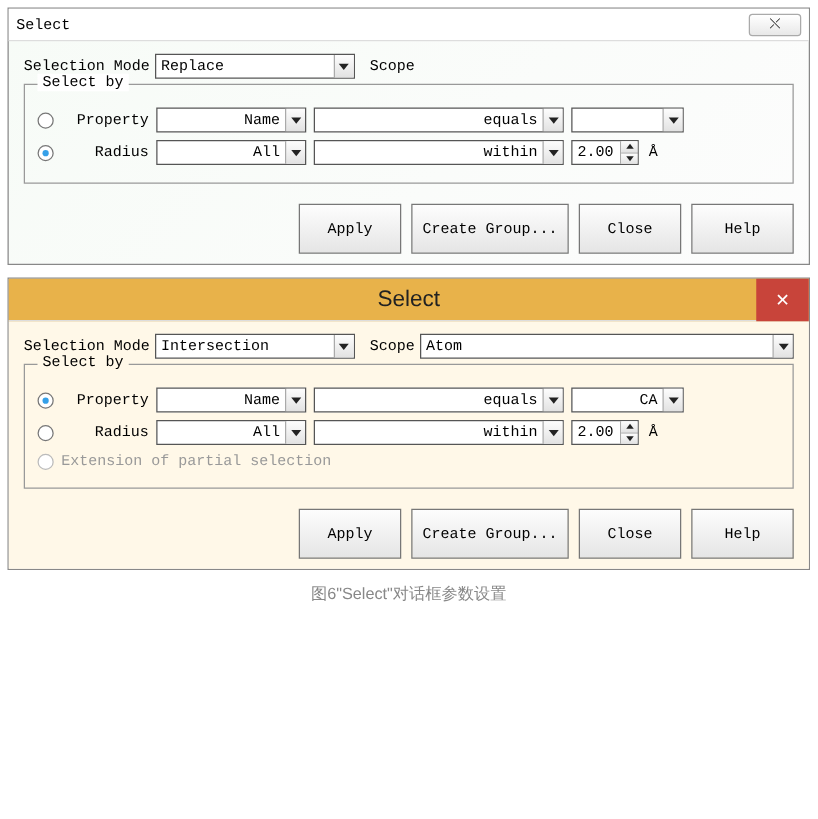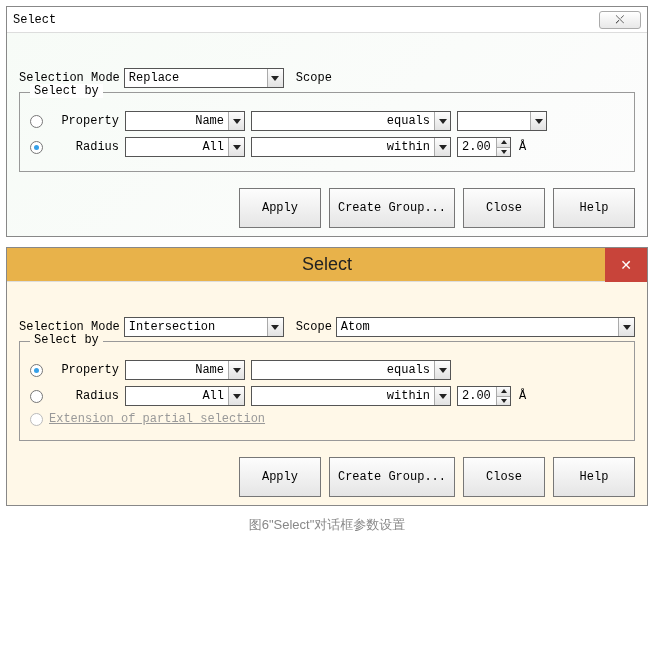--- a/index.html
+++ b/index.html
@@ -72,21 +72,20 @@
   }
   .content {
     padding: 10px 12px 8px 12px;
   }
   .dialog2 .content { background: #fff8e8; }
   .row {
     display: flex;
     align-items: center;
     gap: 4px;
     margin-bottom: 4px;
-    margin-top: 25px;
   }
   .lbl {
     font-family: "SimSun","Courier New",monospace;
     font-size: 12px;
     white-space: pre;
   }
   .fieldset {
     border: 1px solid #999;
     margin-top: 4px;
     padding: 18px 10px 8px 10px;
@@ -128,21 +127,21 @@
   .opt-row {
     display: flex;
     align-items: center;
     gap: 6px;
     margin-bottom: 6px;
   }
   .opt-label {
     font-size: 12px;
     width: 70px;
   }
-  .opt-label.disabled { color: #999; text-decoration: underline; }
+  .opt-label.disabled { color: #999; }
   .select-box {
     position: relative;
     display: inline-flex;
     align-items: center;
     border: 1px solid #555;
     background: #fff;
     height: 20px;
     cursor: pointer;
   }
   .select-box .val {
@@ -334,20 +333,24 @@
         <span class="radio sel"></span>
         <span class="opt-label">Property</span>
         <div class="select-box" style="width:120px">
           <span class="val">Name</span>
           <span class="arrow"></span>
         </div>
         <div class="select-box" style="width:200px">
           <span class="val">equals</span>
           <span class="arrow"></span>
         </div>
+        <div class="select-box" style="width:90px">
+          <span class="val">CA</span>
+          <span class="arrow"></span>
+        </div>
       </div>
 
       <div class="opt-row">
         <span class="radio"></span>
         <span class="opt-label">Radius</span>
         <div class="select-box" style="width:120px">
           <span class="val">All</span>
           <span class="arrow"></span>
         </div>
         <div class="select-box" style="width:200px">

